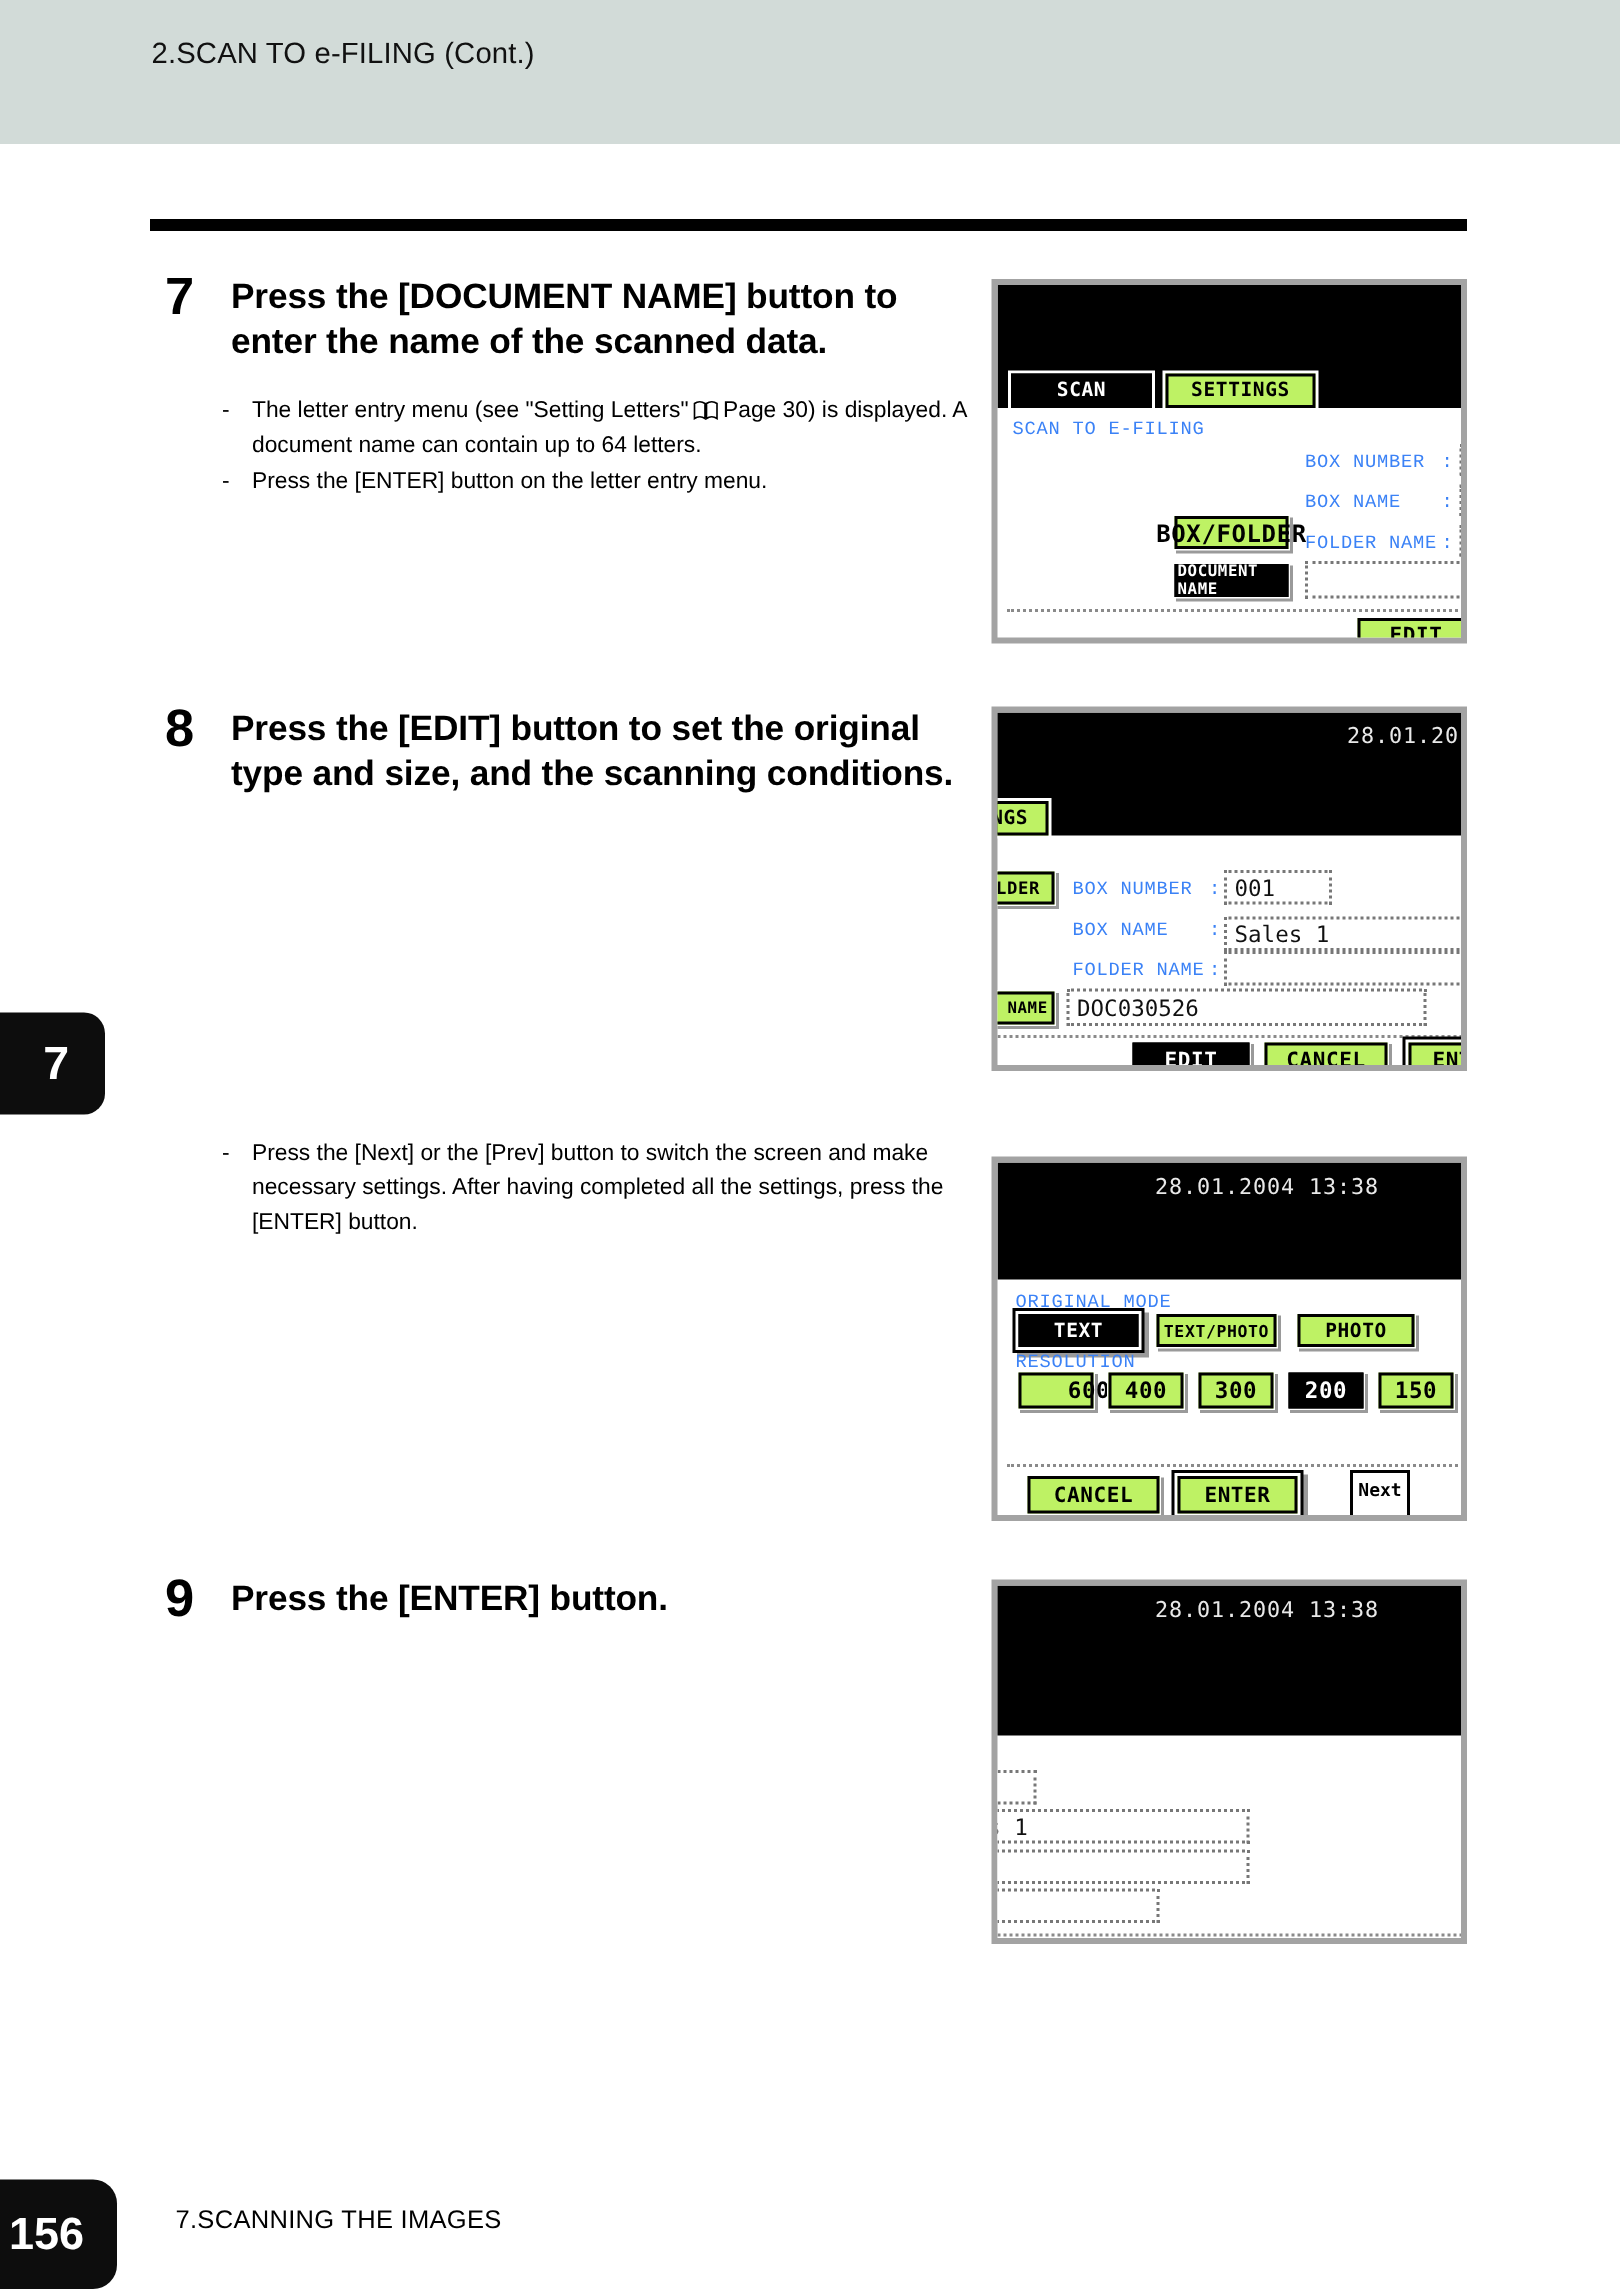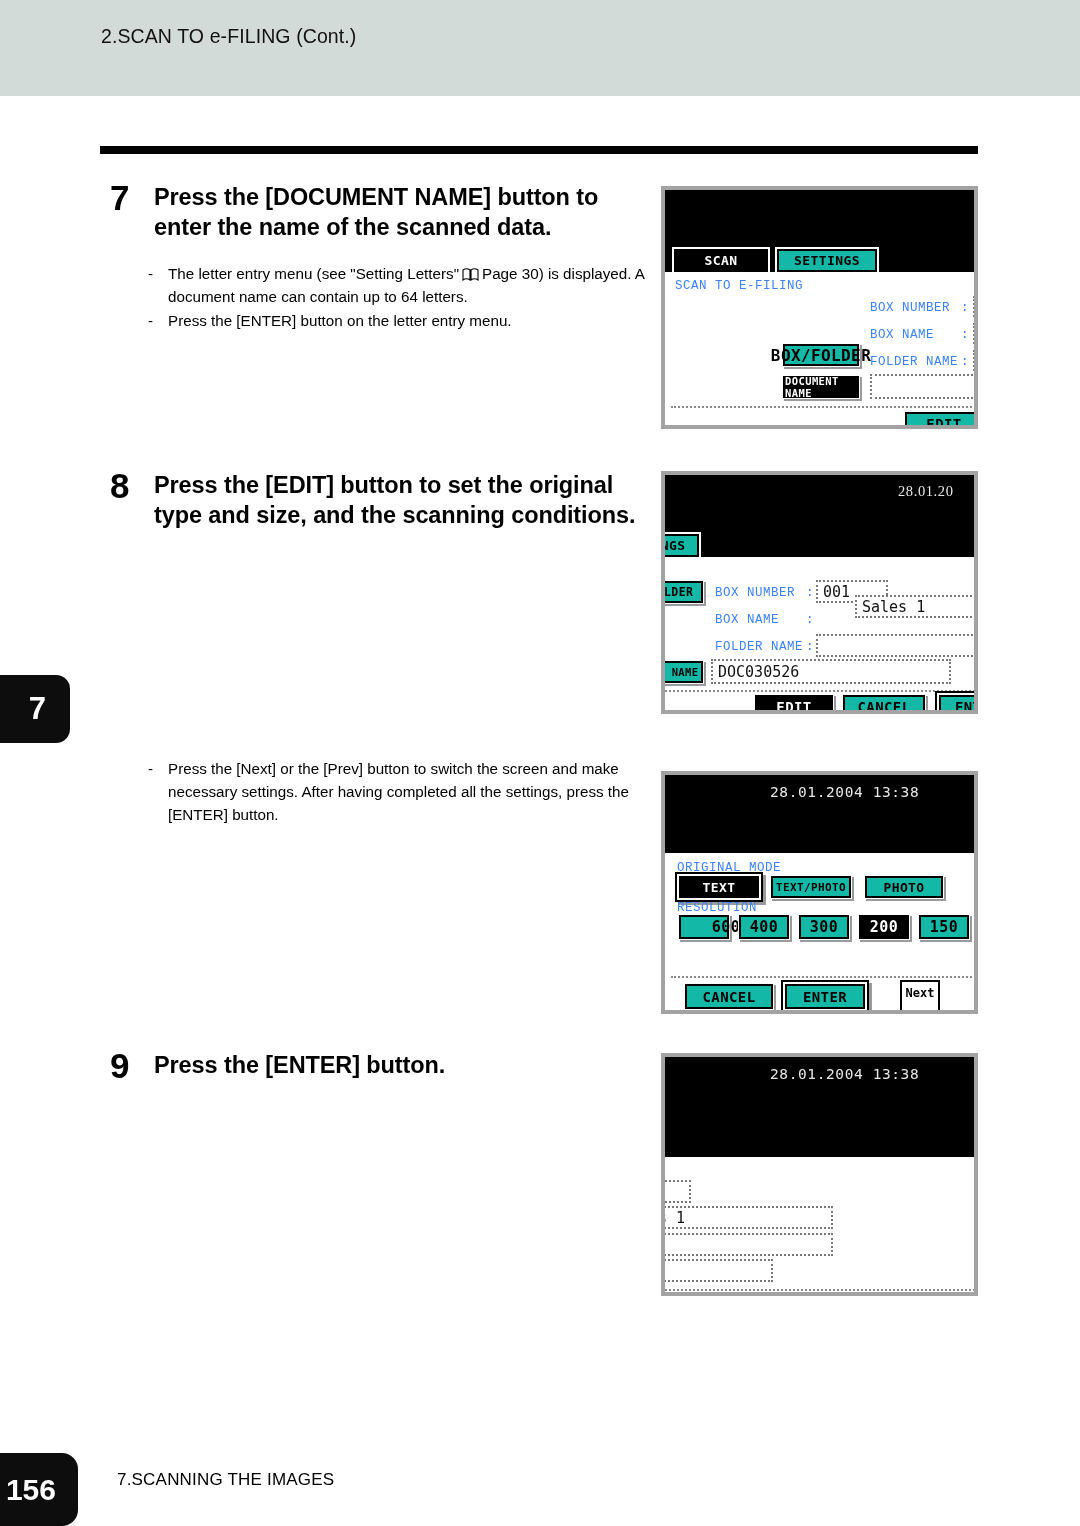--- a/index.html
+++ b/index.html
@@ -72,21 +72,21 @@
   }
   .lcd-clock{
     position:absolute;color:#e8e8e8;font-size:14.5px;letter-spacing:.6px;
     font-family:"DejaVu Sans Mono", monospace;
   }
 
   
   .lbtn{
     position:absolute;box-sizing:border-box;
     border:2px solid #000;
-    background:#14b8a6;color:#000;
+    background:#bef264;color:#000;
     font-family:"DejaVu Sans Mono", monospace;
     font-size:13px;font-weight:bold;letter-spacing:.4px;
     display:flex;align-items:center;justify-content:center;
     box-shadow:0 0 0 1px #fff, 2px 2px 0 1px #9a9a9a;
   }
   .lbtn.dark{background:#000;color:#fff;}
   .lbtn.sel{box-shadow:0 0 0 2px #fff, 0 0 0 4px #000, 3px 3px 0 4px #9a9a9a;}
   .lbtn.ondark{box-shadow:0 0 0 2px #fff;}
 
   .ltext{
@@ -210,39 +210,39 @@
 </div>
 
 <div class="step" style="left:110px;top:468px;width:545px;">
   <div class="step-num">8</div>
   <div class="step-head">Press the [EDIT] button to set the original type and size, and the scanning conditions.</div>
 </div>
 
 <div class="lcd" style="left:661px;top:471px;width:317px;height:243px;">
   <div class="lcd-inner" style="left:-62px;">
     <div class="lcd-black" style="height:82px;width:420px;"></div>
-    <div class="lcd-clock" style="left:295px;top:8px;font-family:Liberation Serif, serif;">28.01.20</div>
+    <div class="lcd-clock" style="left:295px;top:8px;">28.01.20</div>
 
     <div class="lbtn ondark" style="left:36px;top:59px;width:60px;height:23px;">
       <span>INGS</span>
     </div>
 
     <div class="lbtn" style="left:44px;top:106px;width:56px;height:22px;font-size:11.5px;">
       <span>OLDER</span>
     </div>
 
     <div class="ltext" style="left:112px;top:111px;">BOX NUMBER</div>
     <div class="ltext" style="left:203px;top:111px;">:</div>
     <div class="lfield" style="left:213px;top:105px;width:72px;height:23px;">
       <span>001</span>
     </div>
 
     <div class="ltext" style="left:112px;top:138px;">BOX NAME</div>
     <div class="ltext" style="left:203px;top:138px;">:</div>
-    <div class="lfield" style="left:213px;top:120px;width:192px;height:23px;margin-left:39px;">
+    <div class="lfield" style="left:213px;top:136px;width:192px;height:23px;">
       <span>Sales 1</span>
     </div>
 
     <div class="ltext" style="left:112px;top:165px;">FOLDER NAME</div>
     <div class="ltext" style="left:203px;top:165px;">:</div>
     <div class="lfield" style="left:213px;top:159px;width:192px;height:23px;">
       <span></span>
     </div>
 
     <div class="lbtn" style="left:44px;top:186px;width:56px;height:22px;font-size:10.5px;">

